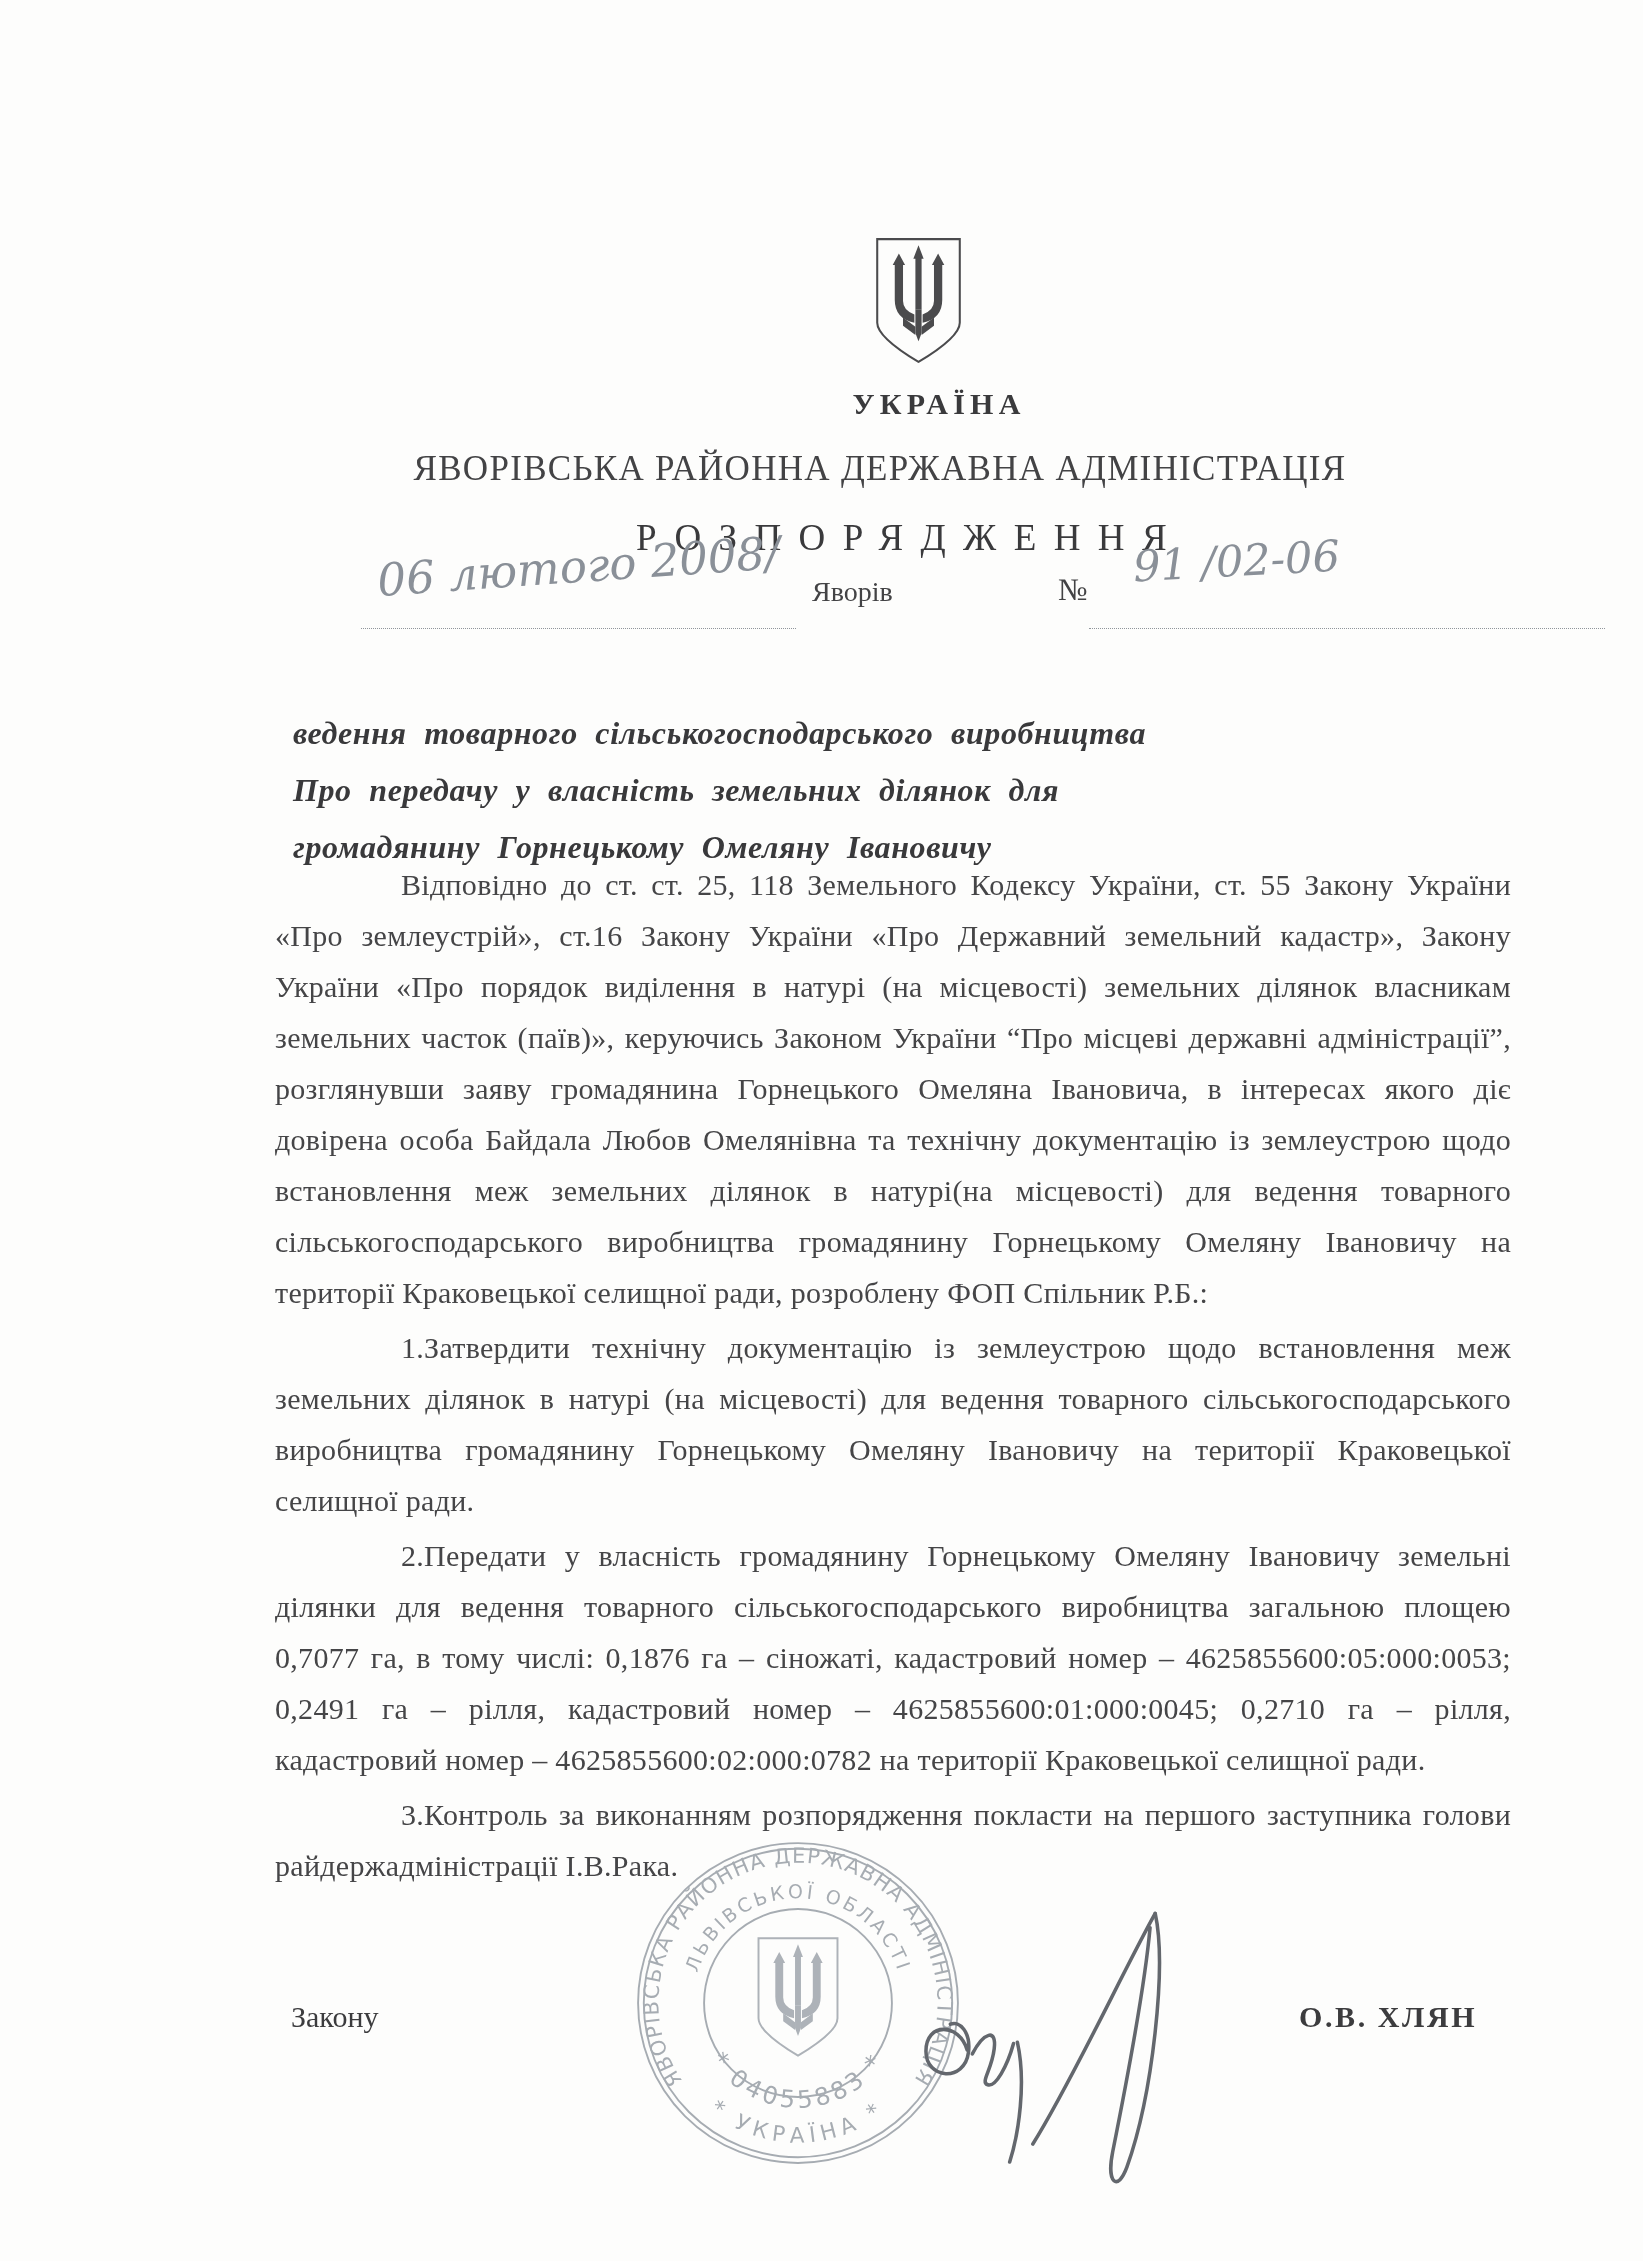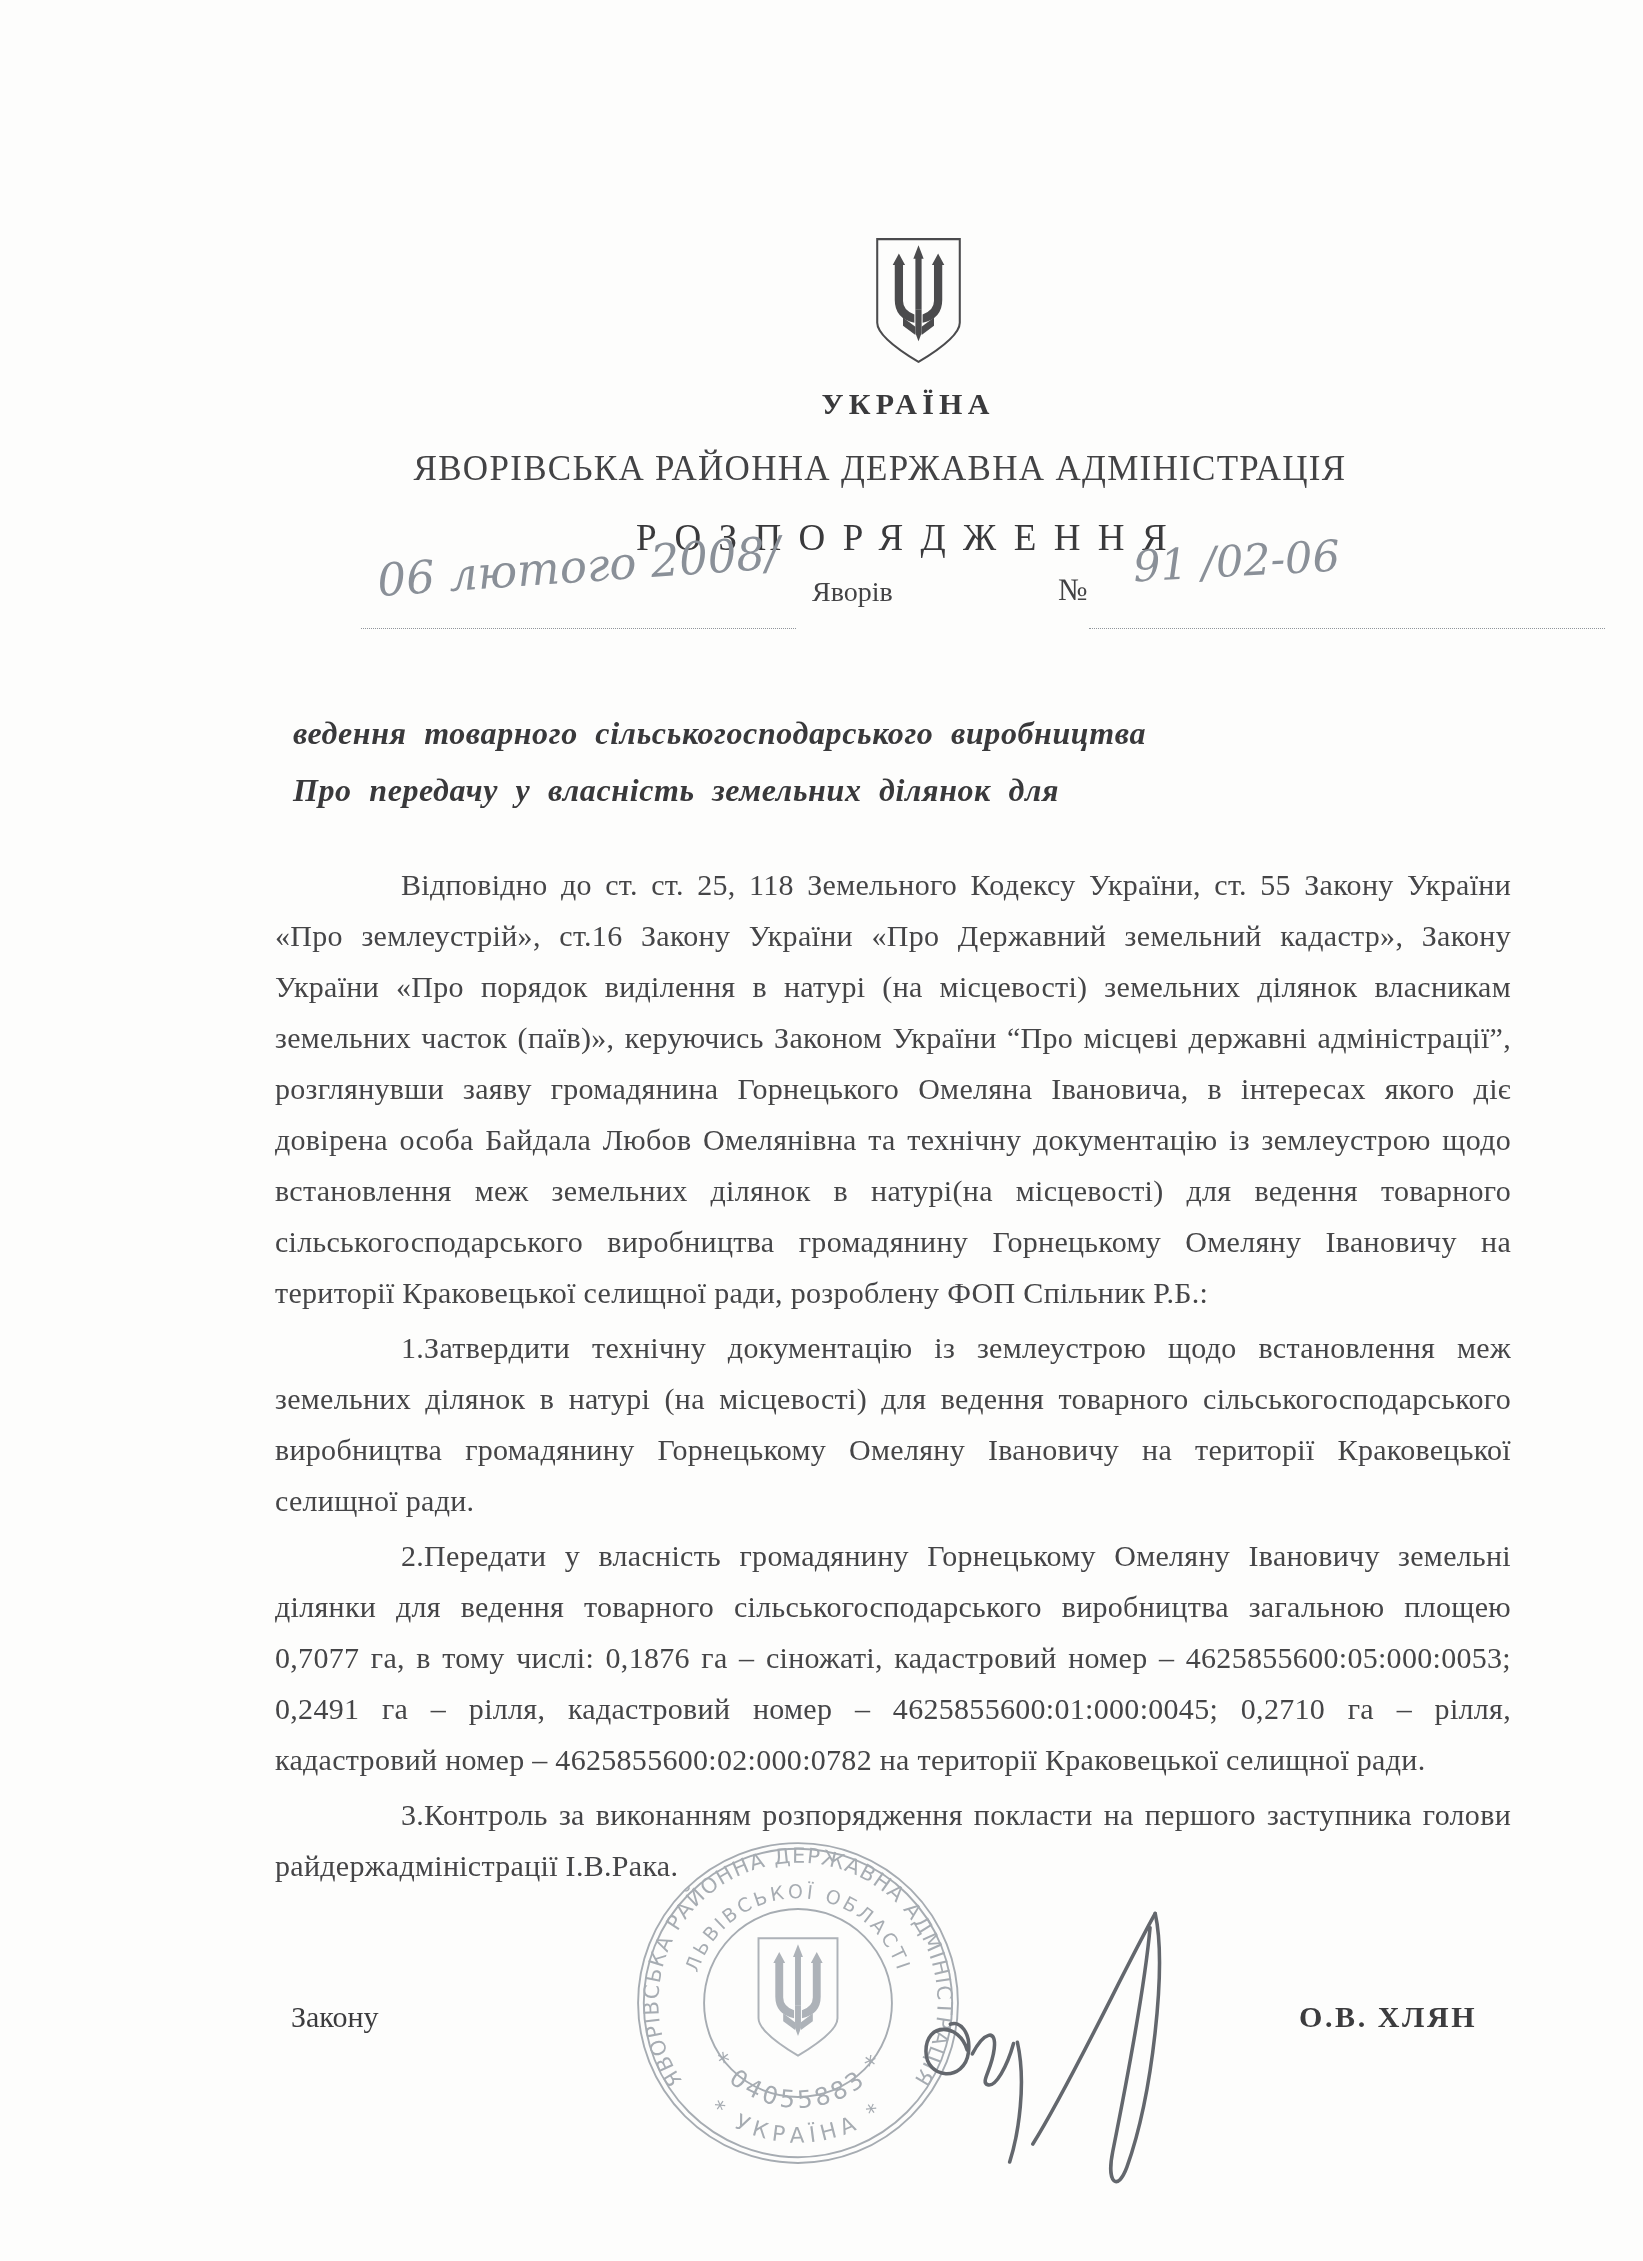--- a/index.html
+++ b/index.html
@@ -8,21 +8,21 @@
     width:1644px;height:2261px;
     background:#fdfdfc;
     font-family:"Liberation Serif", serif;
     color:#3f3f41;
     overflow:hidden;
   }
   .abs{position:absolute;}
   .centered{transform:translateX(-50%);}
   .emblem{left:872px;top:236px;width:93px;height:129px;color:#4b4b4d;}
   .country{
-    left:908px;top:387px;font-size:30px;font-weight:700;
+    left:939px;top:387px;font-size:30px;font-weight:700;
     letter-spacing:5.2px;color:#3a3a3c;white-space:nowrap;
   }
   .org{
     left:880px;top:449px;font-size:35px;font-weight:400;
     letter-spacing:1.3px;color:#434345;white-space:nowrap;
   }
   .doctype{
     left:910px;top:509px;font-size:37px;font-weight:400;
     letter-spacing:17.4px;color:#3a3a3c;white-space:nowrap;margin-top:7px;
   }
@@ -85,20 +85,21 @@
   <div class="abs hand hand-date">06 лютого 2008/</div>
   <div class="abs place">Яворів</div>
   <div class="abs numsign">№</div>
   <div class="abs hand hand-number">91 /02-06</div>
   <div class="abs dotline dotline1"></div>
   <div class="abs dotline dotline2"></div>
 
   <div class="abs doc-title">
     <div>ведення товарного сільськогосподарського виробництва</div>
     <div>Про передачу у власність земельних ділянок для</div>
+    <div>громадянину Горнецькому Омеляну Івановичу</div>
   </div>
 
   <div class="abs body-text">
     <p>Відповідно до ст. ст. 25, 118 Земельного Кодексу України, ст. 55 Закону України «Про землеустрій», ст.16 Закону України «Про Державний земельний кадастр», Закону України «Про порядок виділення в натурі (на місцевості) земельних ділянок власникам земельних часток (паїв)», керуючись Законом України “Про місцеві державні адміністрації”, розглянувши заяву громадянина Горнецького Омеляна Івановича, в інтересах якого діє довірена особа Байдала Любов Омелянівна та технічну документацію із землеустрою щодо встановлення меж земельних ділянок в натурі(на місцевості) для ведення товарного сільськогосподарського виробництва громадянину Горнецькому Омеляну Івановичу на території Краковецької селищної ради, розроблену ФОП Спільник Р.Б.:</p>
     <p>1.Затвердити технічну документацію із землеустрою щодо встановлення меж земельних ділянок в натурі (на місцевості) для ведення товарного сільськогосподарського виробництва громадянину Горнецькому Омеляну Івановичу на території Краковецької селищної ради.</p>
     <p>2.Передати у власність громадянину Горнецькому Омеляну Івановичу земельні ділянки для ведення товарного сільськогосподарського виробництва загальною площею 0,7077 га, в тому числі: 0,1876 га – сіножаті, кадастровий номер – 4625855600:05:000:0053; 0,2491 га – рілля, кадастровий номер – 4625855600:01:000:0045; 0,2710 га – рілля, кадастровий номер – 4625855600:02:000:0782 на території Краковецької селищної ради.</p>
     <p>3.Контроль за виконанням розпорядження покласти на першого заступника голови райдержадміністрації І.В.Рака.</p>
   </div>
 
   <svg class="abs stamp-svg" viewBox="0 0 520 520">

